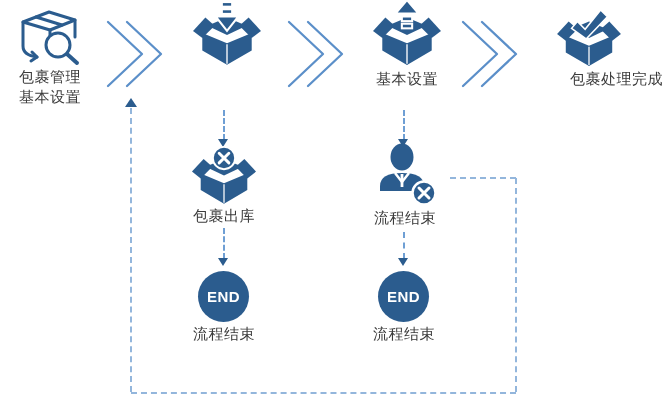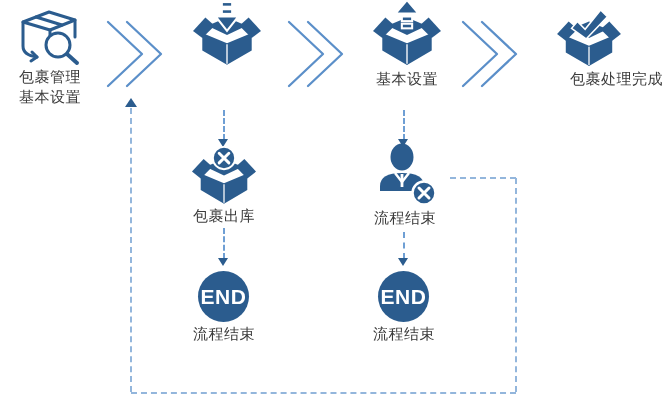--- a/index.html
+++ b/index.html
@@ -24,21 +24,21 @@
   .loop-v{position:absolute;width:0;border-left:2px dashed var(--loop);}
   .loop-h{position:absolute;height:0;border-top:2px dashed var(--loop);}
   .arr-down{position:absolute;width:0;height:0;
     border-left:5.5px solid transparent;border-right:5.5px solid transparent;
     border-top:8px solid var(--primary);}
   .arr-up{position:absolute;width:0;height:0;
     border-left:6px solid transparent;border-right:6px solid transparent;
     border-bottom:9px solid var(--primary);}
   .end-circle{
     position:absolute;width:51px;height:51px;border-radius:50%;
-    background:var(--primary);color:#fff;font-weight:bold;font-size:21px;
+    background:var(--primary);color:#fff;font-weight:bold;font-size:15px;
     letter-spacing:.5px;display:flex;align-items:center;justify-content:center;
   }
 </style>
 </head>
 <body>
 
 <div class="canvas">
 
   <svg class="abs" style="left:11px;top:5px;" width="76" height="62" viewBox="0 0 76 62">
     <g fill="none" stroke="#2b5c8e" stroke-width="3" stroke-linejoin="round" stroke-linecap="round">

